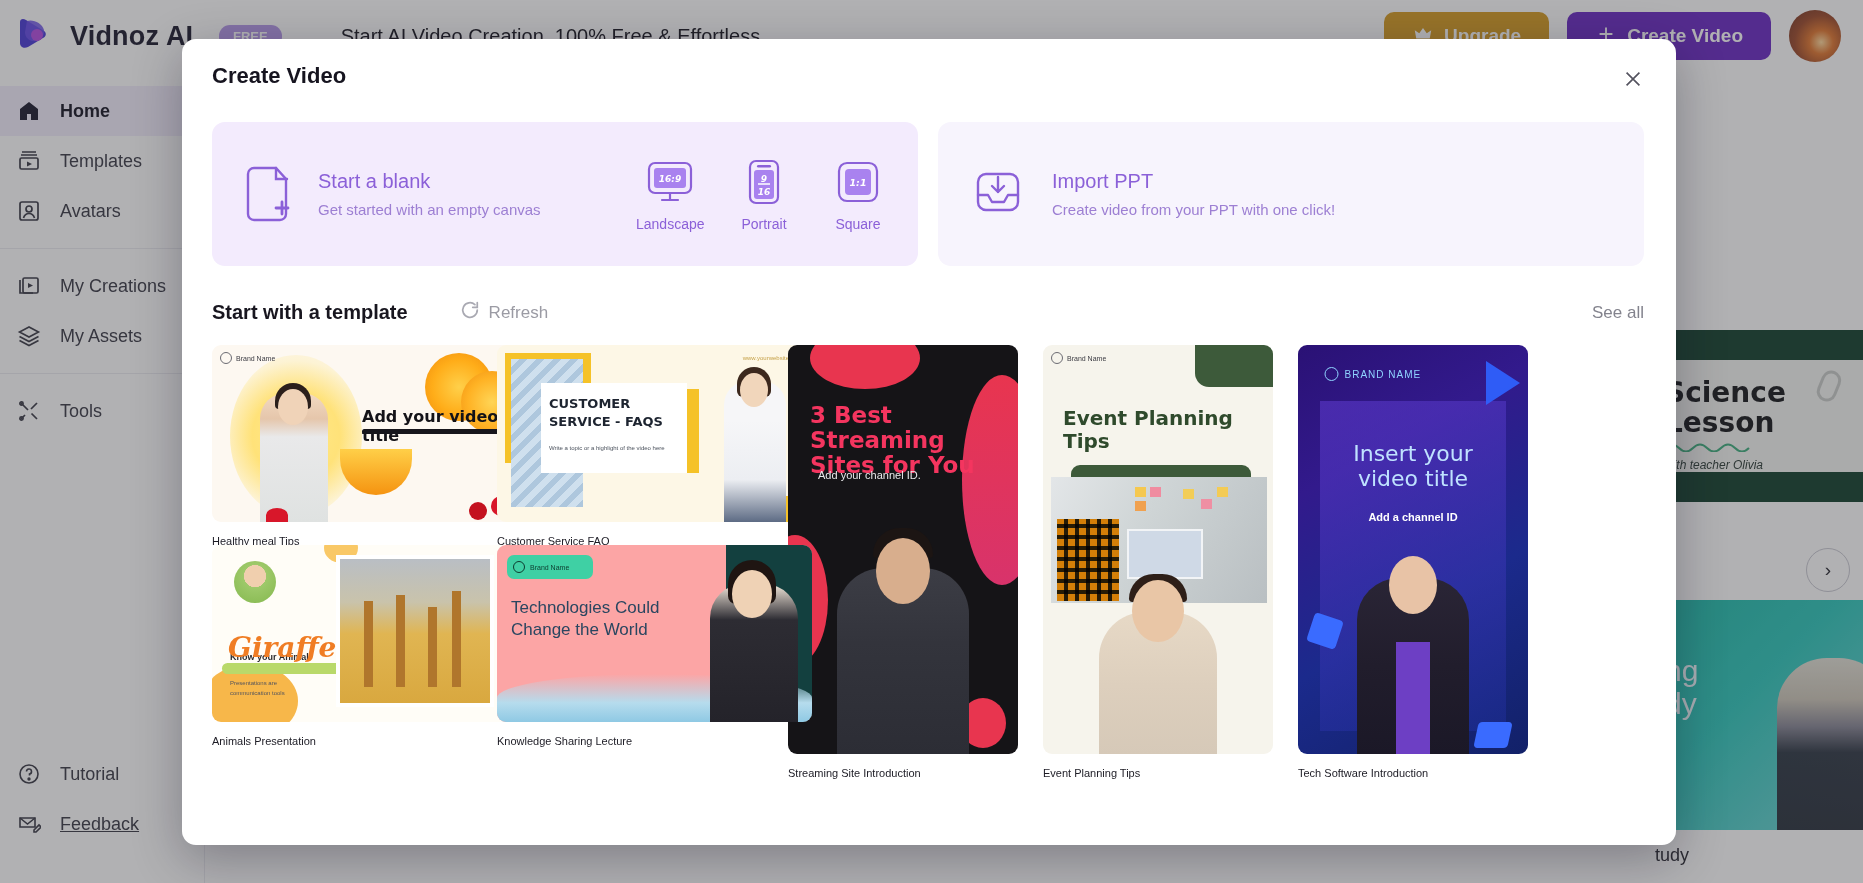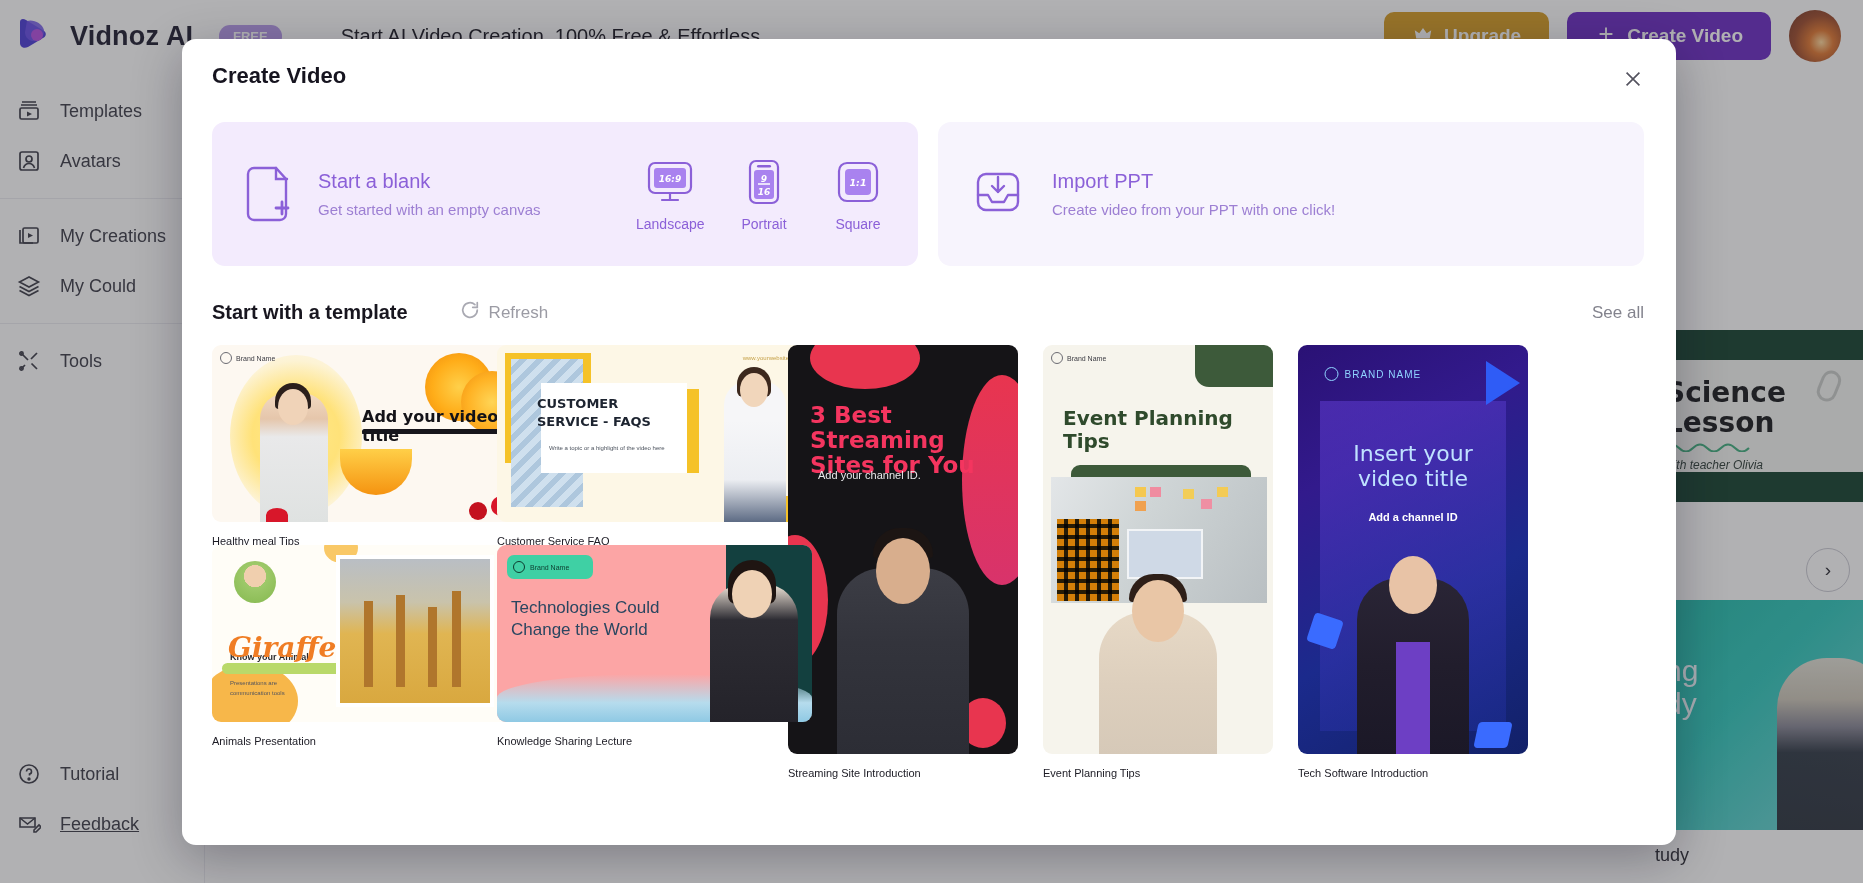--- a/index.html
+++ b/index.html
@@ -162,21 +162,21 @@
   .th-healthy .cher3 { position:absolute; left:54px; bottom:0px; width:22px; height:14px; border-radius:50% 50% 0 0; background:#d8172a; }
   .brandchip { position:absolute; left:8px; top:7px; display:flex; align-items:center; gap:4px;
     font-size:7px; color:#3b3b42; }
   .brandchip .dot { width:12px; height:12px; border-radius:50%; border:1px solid #6b6b72; }
 
   .th-faq { background:#fdf7e6; }
   .th-faq .yel { position:absolute; left:8px; top:8px; width:86px; height:110px; background:#f5c228; }
   .th-faq .bld { position:absolute; left:14px; top:14px; width:72px; height:148px;
     background: repeating-linear-gradient(135deg,#cfe0ee 0 6px,#aec7dd 6px 12px); }
   .th-faq .panel { position:absolute; left:44px; top:38px; width:146px; height:90px; background:#fff; }
-  .th-faq .h1 { position:absolute; left:40px; top:50px; font-size:13px; font-weight:800; color:#1d2430; line-height:1.35; font-family:"DejaVu Sans",sans-serif;}
+  .th-faq .h1 { position:absolute; left:52px; top:50px; font-size:13px; font-weight:800; color:#1d2430; line-height:1.35; font-family:"DejaVu Sans",sans-serif;}
   .th-faq .h2 { position:absolute; left:52px; top:100px; font-size:6px; color:#4a515c; }
   .th-faq .bar { position:absolute; left:190px; top:44px; width:12px; height:84px; background:#f5c228; }
   .th-faq .person { position:absolute; right:26px; top:36px; width:62px; height:141px;
     background: linear-gradient(180deg,#f6f6f8 28%,#eceef2 70%,#5d6b84 100%); border-radius:24px 24px 0 0; }
   .th-faq .head { position:absolute; right:44px; top:28px; width:28px; height:34px; border-radius:50%; background:#f1d6bb; }
   .th-faq .hair { position:absolute; right:41px; top:22px; width:34px; height:30px; border-radius:17px 17px 6px 6px; background:#3c281d; }
   .th-faq .url { position:absolute; right:10px; top:10px; font-size:6px; color:#c6a24a; }
   .th-faq .ycorner { position:absolute; right:0; bottom:0; width:40px; height:26px; background:#f5c228; }
 
   .th-stream { background:#151417; }
@@ -294,20 +294,28 @@
                 <path d="M12 5v14M5 12h14"></path>
               </svg>
           </span>
           <span>Create Video</span>
         </div>
         <div class="avatar-img"></div>
       </div>
     </div>
 
     <div class="sidebar">
+      <div class="nav-item active">
+        <span class="nav-icon">
+          <svg viewBox="0 0 24 24" fill="#1c1b2e">
+              <path d="M12 3 3 10v11h7v-6h4v6h7V10z"></path>
+            </svg>
+        </span>
+        <span>Home</span>
+      </div>
       <div class="nav-item">
         <span class="nav-icon">
           <svg viewBox="0 0 24 24" fill="none" stroke="#3a3a46" stroke-width="1.7">
             <path d="M5 3h14M4 6h16"></path>
               <rect x="3" y="9" width="18" height="11" rx="1.5"></rect>
             <path d="M10 12.5l5 2.5-5 2.5z" fill="#3a3a46" stroke="none"></path>
           </svg>
         </span>
         <span>Templates</span>
       </div>
@@ -335,21 +343,21 @@
         <span>My Creations</span>
       </div>
       <div class="nav-item">
         <span class="nav-icon">
           <svg viewBox="0 0 24 24" fill="none" stroke="#3a3a46" stroke-width="1.6">
             <path d="M12 3 2.5 8 12 13l9.5-5z"></path>
               <path d="M2.5 12.5 12 17.5l9.5-5"></path>
               <path d="M2.5 16.5 12 21.5l9.5-5"></path>
           </svg>
         </span>
-        <span>My Could</span>
+        <span>My Assets</span>
       </div>
 
       <div class="nav-sep"></div>
 
       <div class="nav-item">
         <span class="nav-icon">
           <svg viewBox="0 0 24 24" fill="none" stroke="#3a3a46" stroke-width="1.7">
             <path d="M4 4l7 7M14.5 14.5 20 20"></path>
               <path d="M20 4l-6 6"></path>
               <path d="M4 20l4-4"></path>

